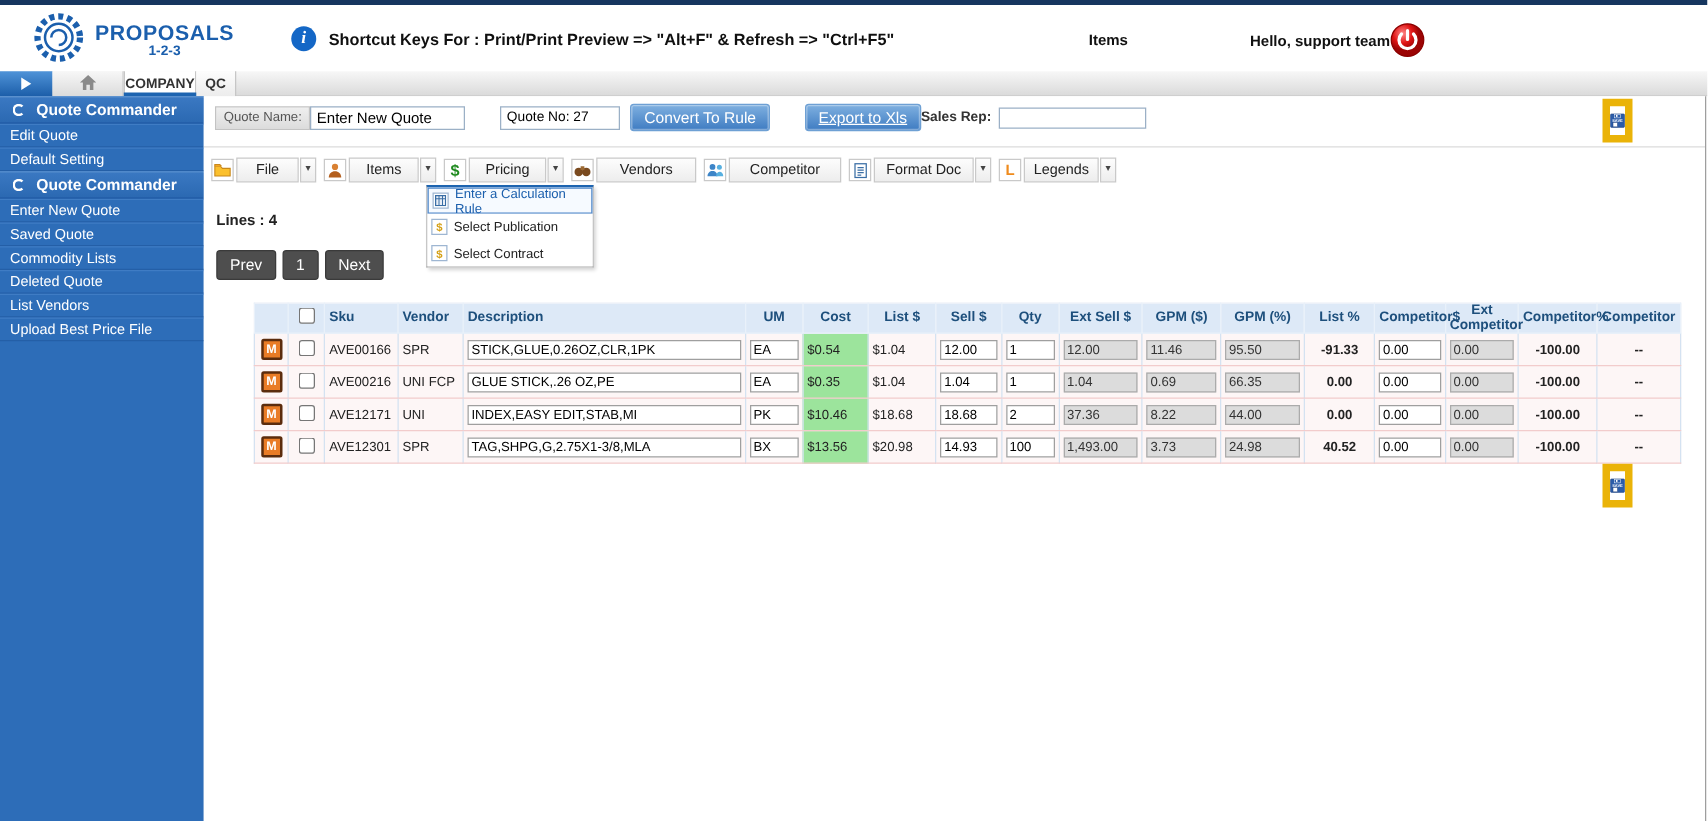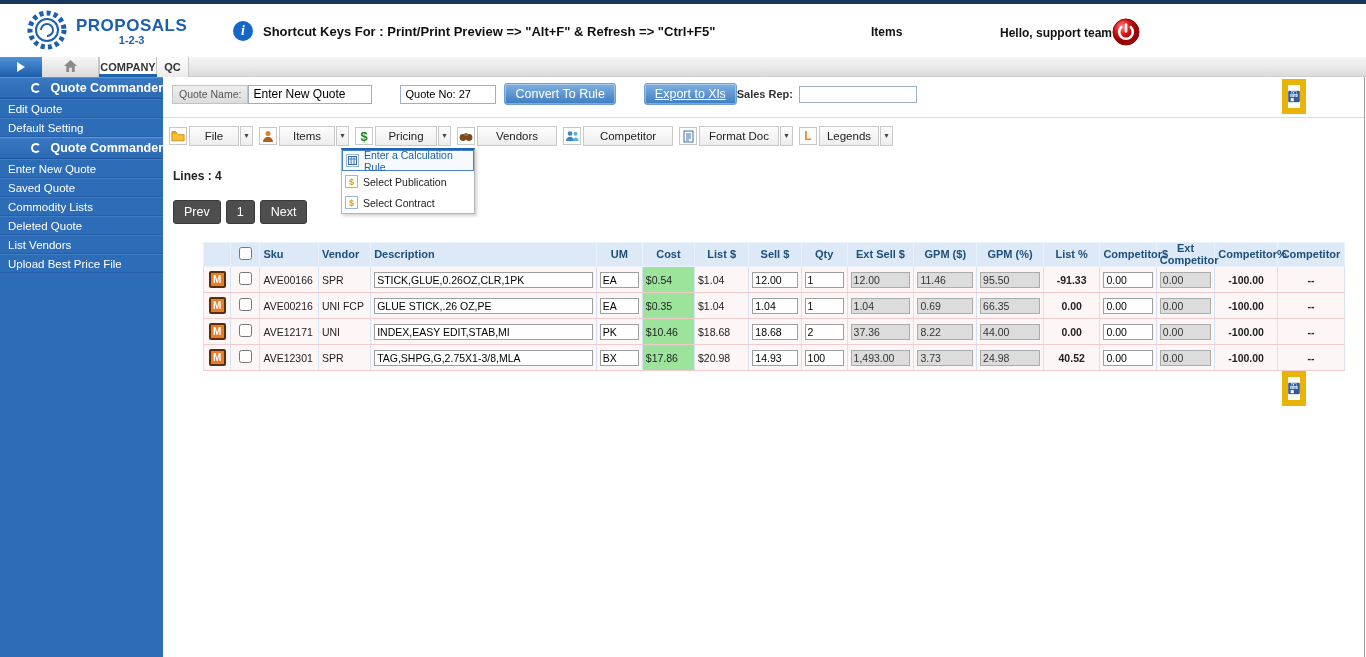--- a/index.html
+++ b/index.html
@@ -35,21 +35,21 @@
          font-size:11px; font-weight:bold; color:#333; cursor:pointer; }
   .tab-company { left:99px; width:58px; background:#fff; border-left:1px solid #c6c6c6; border-right:1px solid #c6c6c6; }
   .tab-qc { left:157px; width:32px; background:linear-gradient(#fdfdfd,#ececec); border-right:1px solid #c6c6c6; }
   .active-underline { position:absolute; left:99px; top:17px; width:58px; height:3px; background:#1d64b0; }
 
   
   .sidebar { position:absolute; left:0; top:77px; width:163px; height:580px; background:#2d6db8; }
   .side-header { height:22px; display:flex; align-items:center; gap:9px; padding-left:10px;
                  color:#fff; font-weight:bold; font-size:12.5px; cursor:pointer;
                  background:linear-gradient(#3a78c2,#2b69b2);
-                 border-top:1px solid #5e94d2; border-bottom:1px solid #1c55a0;justify-content:flex-end; }
+                 border-top:1px solid #5e94d2; border-bottom:1px solid #1c55a0; }
   .c-icon { width:10px; height:10px; border:2px solid #fff; border-right-color:transparent; border-radius:50%; }
   .side-item { height:19px; line-height:19px; padding-left:8px; color:#fff; font-size:11.5px; cursor:pointer;
                border-bottom:1px solid #245fa7; border-top:1px solid #3f7cc4; }
 
   
   .main { position:absolute; left:163px; top:77px; width:1202px; height:580px; background:#fff;
           border-right:1px solid #9e9e9e;padding-left:40px; }
 
   .toolbar { position:absolute; left:9px; top:6px; display:flex; align-items:center; }
   .chip { background:linear-gradient(#efefef,#dcdcdc); border:1px solid #c3c3c3; color:#555;
@@ -417,21 +417,21 @@
         <td class="val-red">-100.00</td>
         <td class="dash-cell">--</td>
       </tr>
       <tr>
         <td class="cc"><button class="mbtn">M</button></td>
         <td class="cc"><input type="checkbox" class="cb" style=""></td>
         <td>AVE12301</td>
         <td>SPR</td>
         <td><input class="tin" value="TAG,SHPG,G,2.75X1-3/8,MLA" style=""></td>
         <td><input class="tin" value="BX" style=""></td>
-        <td class="cost-cell">$17.86</td>
+        <td class="cost-cell">$13.56</td>
         <td>$20.98</td>
         <td><input class="tin" value="14.93" style=""></td>
         <td><input class="tin" value="100" style=""></td>
         <td><input class="tin ro" readonly="" value="1,493.00" style=""></td>
         <td><input class="tin ro" readonly="" value="3.73" style=""></td>
         <td><input class="tin ro" readonly="" value="24.98" style=""></td>
         <td class="val-green">40.52</td>
         <td><input class="tin" value="0.00" style=""></td>
         <td><input class="tin ro" readonly="" value="0.00" style=""></td>
         <td class="val-red">-100.00</td>

